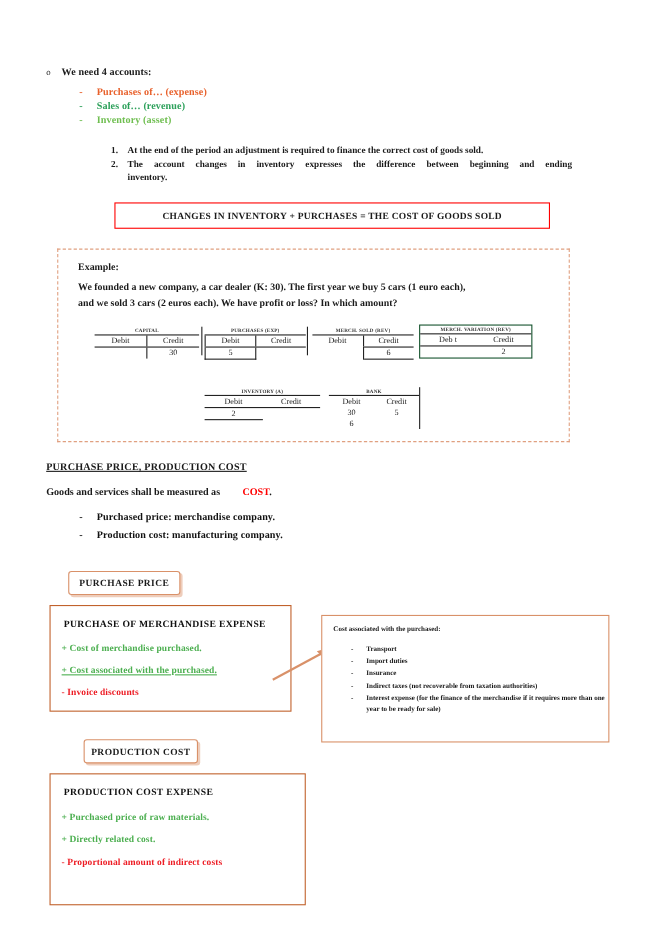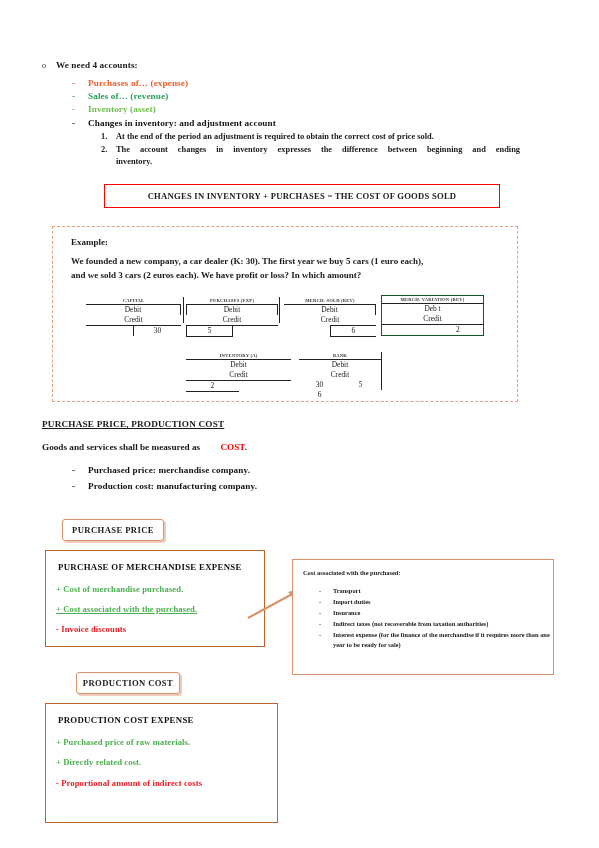--- a/index.html
+++ b/index.html
@@ -123,21 +123,20 @@
     font-weight: bold;
     letter-spacing: .2px;
     color: #333;
     line-height: 7px;
     white-space: nowrap;
   }
   .tacc .trow {
     display: flex;
     border-top: 1px solid #222;
     border-bottom: 1px solid #222;
-    flex-direction: column;
   }
   .tacc .tcell {
     flex: 1;
     text-align: center;
     font-size: 7.4px;
     line-height: 10px;
     padding: 0 2px;
   }
   .tacc .tcell.left { border-right: 1px solid #222; }
   .tacc .vals {
@@ -272,26 +271,23 @@
 
   <div class="dashrow c-orange" style="left:72px; top:78px;">
     <span class="dash">-</span><span>Purchases of… (expense)</span>
   </div>
   <div class="dashrow c-teal" style="left:72px; top:91px;">
     <span class="dash">-</span><span>Sales of… (revenue)</span>
   </div>
   <div class="dashrow c-green" style="left:72px; top:104px;">
     <span class="dash">-</span><span>Inventory (asset)</span>
   </div>
-  <div class="dashrow c-black" style="left:72px; top:118px;">
-    <span class="dash">-</span><span>Changes in inventory: and adjustment account</span>
-  </div>
 
   <div class="numrow" style="left:101px; top:132px;">
-    <span class="num">1.</span><span>At the end of the period an adjustment is required to obtain the correct cost of price sold.</span>
+    <span class="num">1.</span><span>At the end of the period an adjustment is required to finance the correct cost of goods sold.</span>
   </div>
   <div class="numrow" style="left:101px; top:145px; width:440px;">
     <span class="num">2.</span><span style="display:inline-block;width:404px;text-align:justify;text-align-last:justify;">The account changes in inventory expresses the difference between beginning and ending</span>
   </div>
   <div class="numrow" style="left:116px; top:157px;">
     <span>inventory.</span>
   </div>
 
   <div class="formula-box">
     <span>CHANGES IN INVENTORY + PURCHASES = THE COST OF GOODS SOLD</span>

